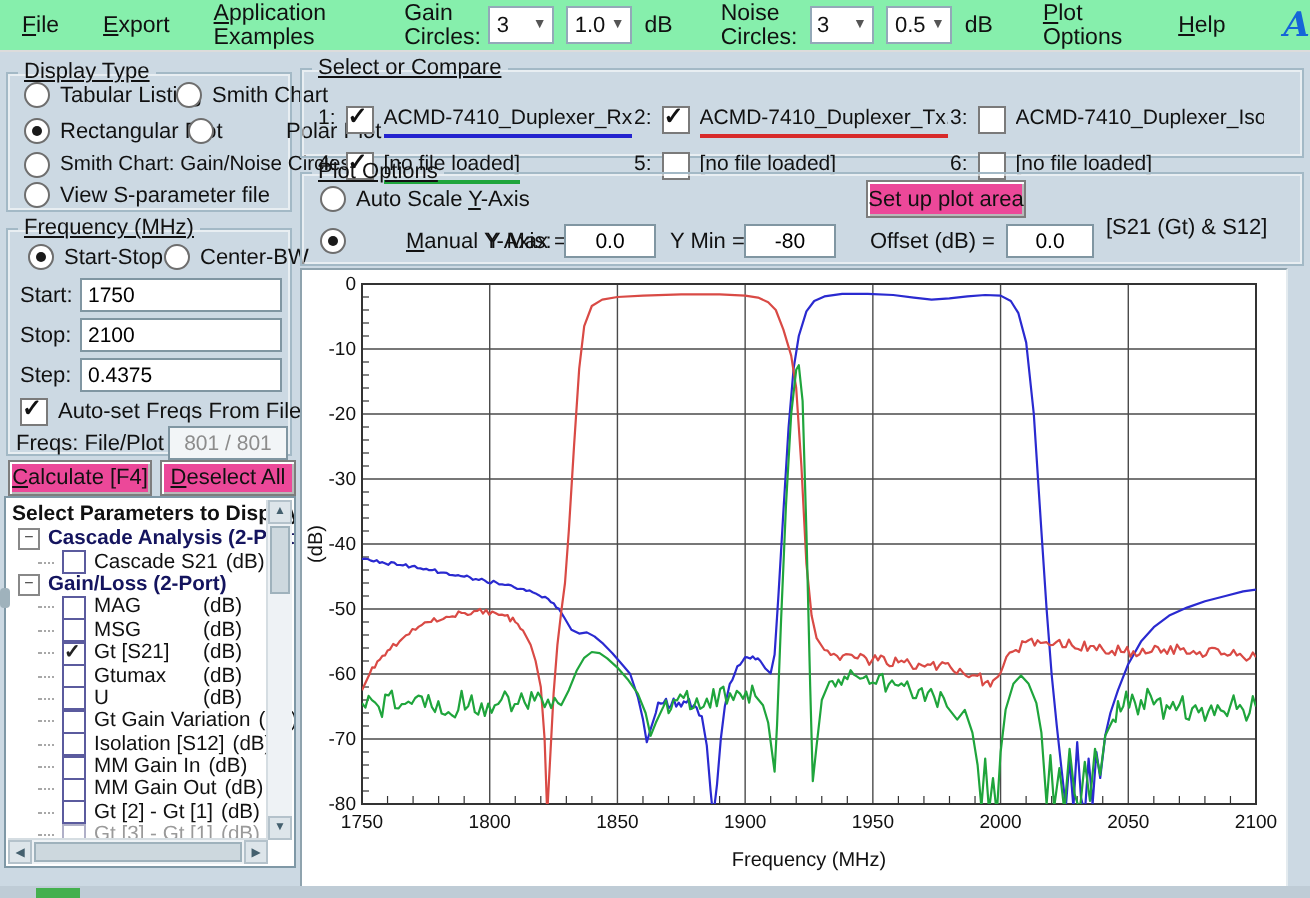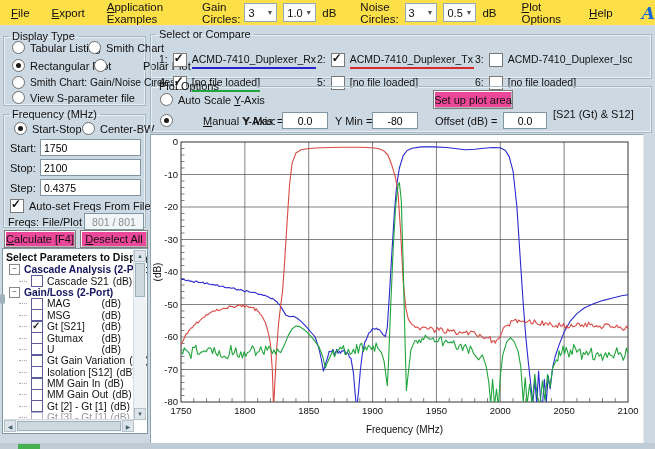--- a/index.html
+++ b/index.html
@@ -1,32 +1,32 @@
 <!DOCTYPE html>
 <html><head>
 <meta charset="utf-8">
 <style>
   html,body{margin:0;padding:0;}
   .window{position:relative;width:655px;height:449px;background:#ccd9e3;overflow:hidden;
     font-family:"Liberation Sans",sans-serif;font-size:11px;color:#111;}
   
-  .menubar{position:absolute;top:0;left:0;right:0;height:25px;background:#fde047;
+  .menubar{position:absolute;top:0;left:0;right:0;height:25px;background:#86efac;
     border-bottom:1px solid #dcdcdc;display:flex;align-items:center;font-size:11.5px;}
   .menu-item{padding:0 11px;cursor:default;}
   .mlabel{margin-left:22px;margin-right:4px;}
   .combo{width:44px;height:17px;background:#fff;border:1px solid #93a9b8;display:inline-flex;
     align-items:center;justify-content:space-between;padding:0 3px;margin-right:6px;font-size:11px;}
   .combo .arr{font-size:7px;color:#555;}
   .unit{margin-right:2px;}
   .logo-a{margin-left:18px;color:#1565d8;font-family:"DejaVu Serif",serif;font-style:italic;
     font-weight:bold;font-size:17px;}
   
   fieldset{position:absolute;margin:0;padding:0;border:1px solid #a3b9c6;
     box-shadow:inset 0 0 0 1px rgba(255,255,255,.55);}
-  legend{margin-left:5px;padding:0 3px;font-size:11px;}
+  legend{margin-left:5px;padding:0 3px;font-size:11px;text-decoration:underline;}
   
   .radio{width:11px;height:11px;border-radius:50%;border:1px solid #6e6e6e;background:#fff;
     display:inline-block;position:relative;flex:none;}
   .radio.on::after{content:'';position:absolute;left:3px;top:3px;width:5px;height:5px;
     border-radius:50%;background:#1a1a1a;}
   .cb{width:12px;height:12px;border:1px solid #7a7a7a;background:#fff;display:inline-block;
     position:relative;flex:none;}
   .cb.on::after{content:'\2713';position:absolute;left:0px;top:-3px;font-size:12px;
     font-weight:bold;color:#111;}
   .opt{position:absolute;display:flex;align-items:center;gap:5px;white-space:nowrap;}

